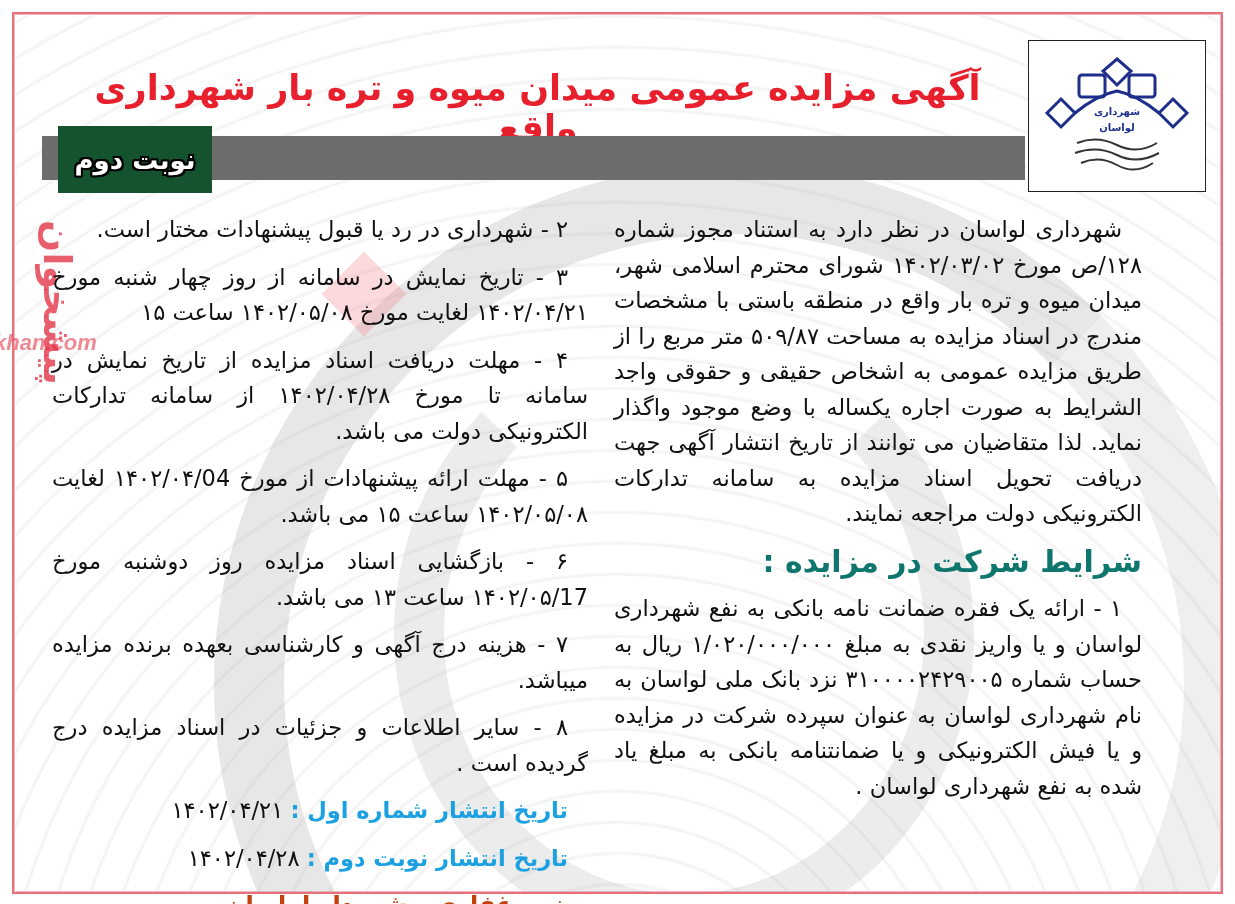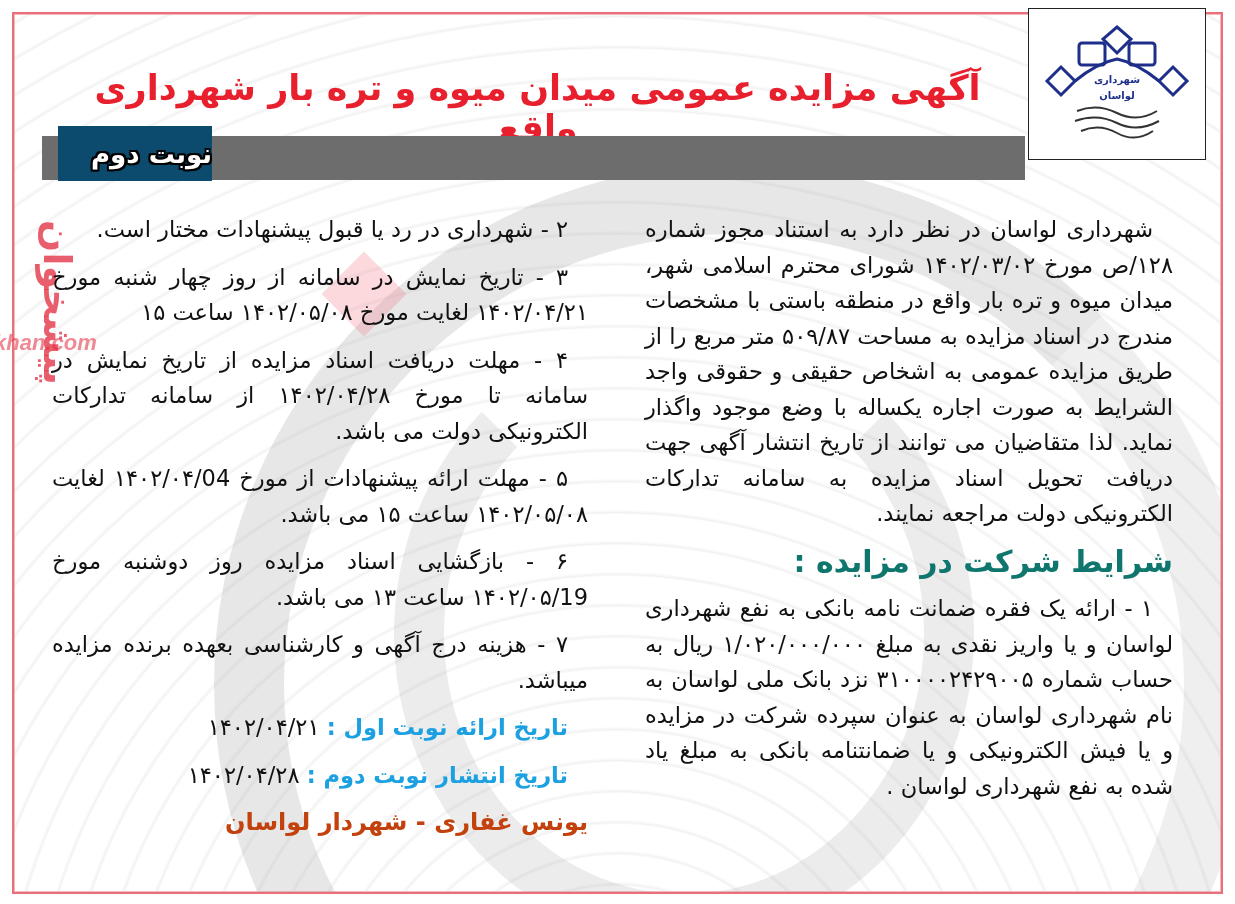--- a/index.html
+++ b/index.html
@@ -42,49 +42,49 @@
     writing-mode: vertical-rl; line-height: 1;
     font-family: "DejaVu Sans", sans-serif;
   }
   .wm-url {
     position: absolute; left: -6px; top: 330px;
     color: rgba(226,40,60,0.55); font-style: italic; font-weight: bold;
     font-size: 22px; font-family: "Liberation Sans", sans-serif;
   }
 
   .logo-box {
-    position: absolute; left: 1028px; top: 8px; width: 176px; height: 150px;
+    position: absolute; left: 1028px; top: 40px; width: 176px; height: 150px;
     border: 1.5px solid #222; background: #fff;
     display: flex; align-items: center; justify-content: center;
   }
   .title {
     position: absolute; left: 60px; top: 22px; width: 955px;
     direction: rtl; text-align: center;
     color: #e8202e; font-weight: bold; font-size: 35px; line-height: 40px; margin-top: 46px;
   }
   .gray-bar {
     position: absolute; left: 42px; top: 136px; width: 983px; height: 44px;
     background: #6d6d6d;
   }
   .badge {
-    position: absolute; left: 58px; top: 126px; width: 154px; height: 55px;
-    background: #0c4a6e;
-    display: flex; align-items: center; justify-content: flex-end;
+    position: absolute; left: 58px; top: 126px; width: 154px; height: 67px;
+    background: #14532d;
+    display: flex; align-items: center; justify-content: center;
   }
   .badge span {
     font-weight: bold; font-size: 26px; color: #fff; direction: rtl;
     text-shadow: -2px -2px 0 #000, 2px -2px 0 #000, -2px 2px 0 #000, 2px 2px 0 #000, 0 2px 0 #000, 0 -2px 0 #000, 2px 0 0 #000, -2px 0 0 #000;
   }
 
   .col {
     position: absolute; direction: rtl; text-align: justify;
     font-size: 22.5px; line-height: 35.5px; color: #111;
   }
   .col p { margin: 12px; }
-  .col-right { left: 633px; top: 200px; width: 552px; }
+  .col-right { left: 602px; top: 200px; width: 552px; }
   .col-left { left: 40px; top: 200px; width: 560px; }
   .indent { text-indent: 20px; }
   .sub-heading { color: #0f766e; font-weight: bold; font-size: 30px; }
   .pub-line { white-space: nowrap; }
   .pub-label { color: #1ba0e2; font-weight: bold; }
   .pub-date { color: #111; }
   .signature { color: #c2410c; font-weight: bold; font-size: 24px; margin-top: 6px !important; }
 </style>
 </head>
 <body>
@@ -131,24 +131,25 @@
   <p class="indent">شهرداری لواسان در نظر دارد به استناد مجوز شماره ۱۲۸/ص مورخ ۱۴۰۲/۰۳/۰۲ شورای محترم اسلامی شهر، میدان میوه و تره بار واقع در منطقه باستی با مشخصات مندرج در اسناد مزایده به مساحت ۵۰۹/۸۷ متر مربع را از طریق مزایده عمومی به اشخاص حقیقی و حقوقی واجد الشرایط به صورت اجاره یکساله با وضع موجود واگذار نماید. لذا متقاضیان می توانند از تاریخ انتشار آگهی جهت دریافت تحویل اسناد مزایده به سامانه تدارکات الکترونیکی دولت مراجعه نمایند.</p>
   <p class="sub-heading">شرایط شرکت در مزایده :</p>
   <p class="indent">۱ - ارائه یک فقره ضمانت نامه بانکی به نفع شهرداری لواسان و یا واریز نقدی به مبلغ ۱/۰۲۰/۰۰۰/۰۰۰ ریال به حساب شماره ۳۱۰۰۰۰۲۴۲۹۰۰۵ نزد بانک ملی لواسان به نام شهرداری لواسان به عنوان سپرده شرکت در مزایده و یا فیش الکترونیکی و یا ضمانتنامه بانکی به مبلغ یاد شده به نفع شهرداری لواسان .</p>
 </div>
 
 <div class="col col-left">
   <p class="indent">۲ - شهرداری در رد یا قبول پیشنهادات مختار است.</p>
   <p class="indent">۳ - تاریخ نمایش در سامانه از روز چهار شنبه مورخ ۱۴۰۲/۰۴/۲۱ لغایت مورخ ۱۴۰۲/۰۵/۰۸ ساعت ۱۵</p>
   <p class="indent">۴ - مهلت دریافت اسناد مزایده از تاریخ نمایش در سامانه تا مورخ ۱۴۰۲/۰۴/۲۸ از سامانه تدارکات الکترونیکی دولت می باشد.</p>
   <p class="indent">۵ - مهلت ارائه پیشنهادات از مورخ ۱۴۰۲/۰۴/04 لغایت ۱۴۰۲/۰۵/۰۸ ساعت ۱۵ می باشد.</p>
-  <p class="indent">۶ - بازگشایی اسناد مزایده روز دوشنبه مورخ ۱۴۰۲/۰۵/19 ساعت ۱۳ می باشد.</p>
+  <p class="indent">۶ - بازگشایی اسناد مزایده روز دوشنبه مورخ ۱۴۰۲/۰۵/17 ساعت ۱۳ می باشد.</p>
   <p class="indent">۷ - هزینه درج آگهی و کارشناسی بعهده برنده مزایده میباشد.</p>
+  <p class="indent">۸ - سایر اطلاعات و جزئیات در اسناد مزایده درج گردیده است .</p>
   <p class="indent pub-line">
-    <span class="pub-label">تاریخ ارائه نوبت اول :</span>
+    <span class="pub-label">تاریخ انتشار شماره اول :</span>
     <span class="pub-date">۱۴۰۲/۰۴/۲۱</span>
   </p>
   <p class="indent pub-line">
     <span class="pub-label">تاریخ انتشار نوبت دوم :</span>
     <span class="pub-date">۱۴۰۲/۰۴/۲۸</span>
   </p>
   <p class="signature">یونس غفاری - شهردار لواسان</p>
 </div>
 
 </body></html>

